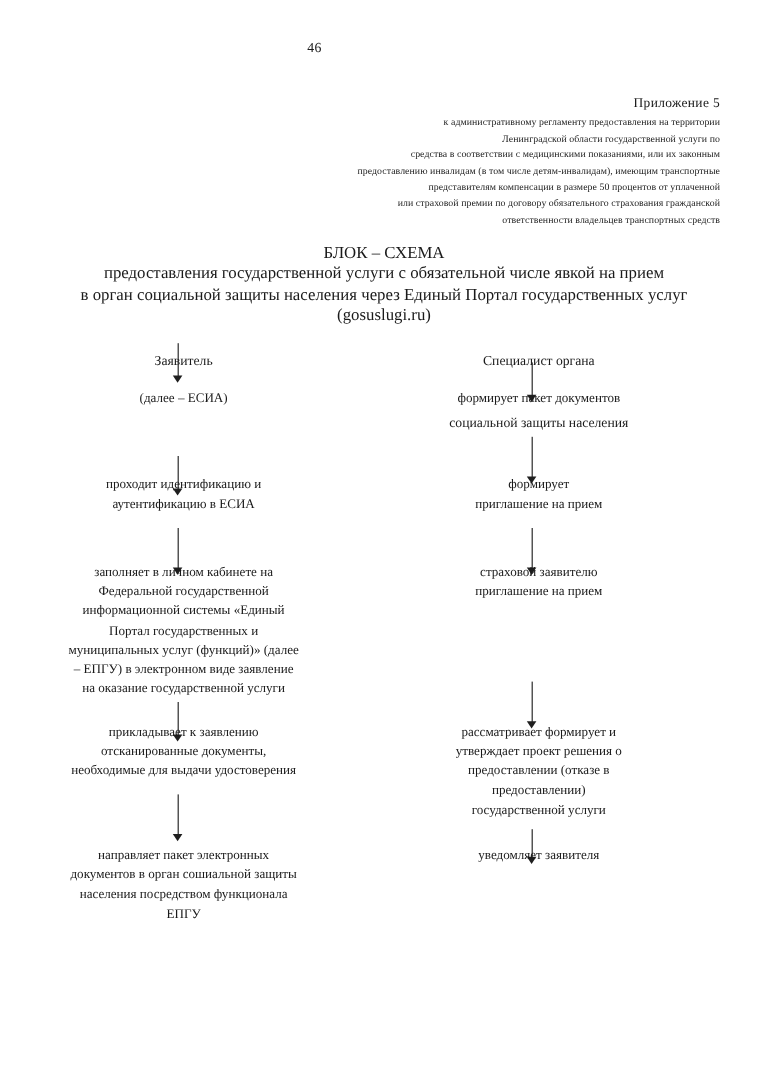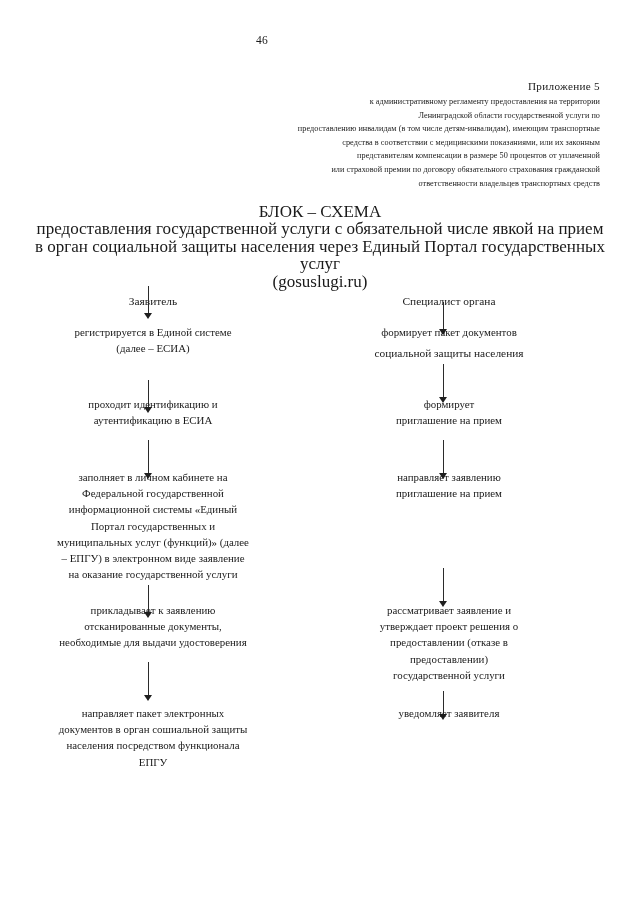--- a/index.html
+++ b/index.html
@@ -58,21 +58,21 @@
     text-align: right;
   }
 
   
   .chart-title {
     position: absolute;
     top: 203px;
     left: 20px;
     width: 600px;
     text-align: center;
-    font-size: 17px;
+    font-size: 14px;
     line-height: 17.4px;
   }
   .chart-title .tline { display: block; }
 
   
   .column {
     position: absolute;
     top: 258px;
     width: 262px;
   }
@@ -124,22 +124,22 @@
 <body>
 
 <div class="page">
 
   <div class="page-number">46</div>
 
   <div class="appendix-header">
     <div class="appendix-title">Приложение  5</div>
     <span class="hline">к административному регламенту предоставления на территории</span>
     <span class="hline">Ленинградской области  государственной услуги по</span>
+    <span class="hline">средства в соответствии с медицинскими показаниями, или их законным</span>
     <span class="hline">предоставлению инвалидам (в том числе детям-инвалидам), имеющим транспортные</span>
-    <span class="hline">средства в соответствии с медицинскими показаниями, или их законным</span>
     <span class="hline">представителям компенсации в размере 50 процентов от уплаченной</span>
     <span class="hline">или страховой премии по договору обязательного  страхования гражданской</span>
     <span class="hline">ответственности  владельцев транспортных средств</span>
   </div>
 
   <div class="chart-title">
     <span class="tline">БЛОК – СХЕМА</span>
     <span class="tline">предоставления государственной услуги  с обязательной числе явкой на прием</span>
     <span class="tline">в орган социальной защиты населения через Единый Портал государственных услуг</span>
     <span class="tline">(gosuslugi.ru)</span>
@@ -150,21 +150,20 @@
     <div class="col-heading">
       <span class="hl">Заявитель</span>
     </div>
 
     <div class="arrow" style="top:28px; left:121px; height:34px;">
       <span class="shaft" style="height:28px;"></span>
       <span class="head" style="top:27px;"></span>
     </div>
 
     <div class="node" style="top:66px;">
-      <span class="nl">регистрируется в Единой системе</span>
       <span class="nl">(далее – ЕСИА)</span>
     </div>
 
     <div class="arrow" style="top:122px; left:121px; height:34px;">
       <span class="shaft" style="height:28px;"></span>
       <span class="head" style="top:27px;"></span>
     </div>
 
     <div class="node" style="top:138px;">
       <span class="nl">проходит идентификацию и</span>
@@ -236,31 +235,31 @@
       <span class="nl">формирует</span>
       <span class="nl">приглашение на прием</span>
     </div>
 
     <div class="arrow" style="top:182px; left:120px; height:40px;">
       <span class="shaft" style="height:34px;"></span>
       <span class="head" style="top:33px;"></span>
     </div>
 
     <div class="node" style="top:211px;">
-      <span class="nl">направляет заявлению</span>
+      <span class="nl">страховой заявителю</span>
       <span class="nl">приглашение на прием</span>
     </div>
 
     <div class="arrow" style="top:310px; left:120px; height:40px;">
       <span class="shaft" style="height:34px;"></span>
       <span class="head" style="top:33px;"></span>
     </div>
 
     <div class="node" style="top:344px;">
-      <span class="nl">рассматривает заявление и</span>
+      <span class="nl">рассматривает формирует и</span>
       <span class="nl">утверждает проект решения о</span>
       <span class="nl">предоставлении (отказе в</span>
       <span class="nl">предоставлении)</span>
       <span class="nl">государственной услуги</span>
     </div>
 
     <div class="arrow" style="top:433px; left:120px; height:30px;">
       <span class="shaft" style="height:24px;"></span>
       <span class="head" style="top:23px;"></span>
     </div>

